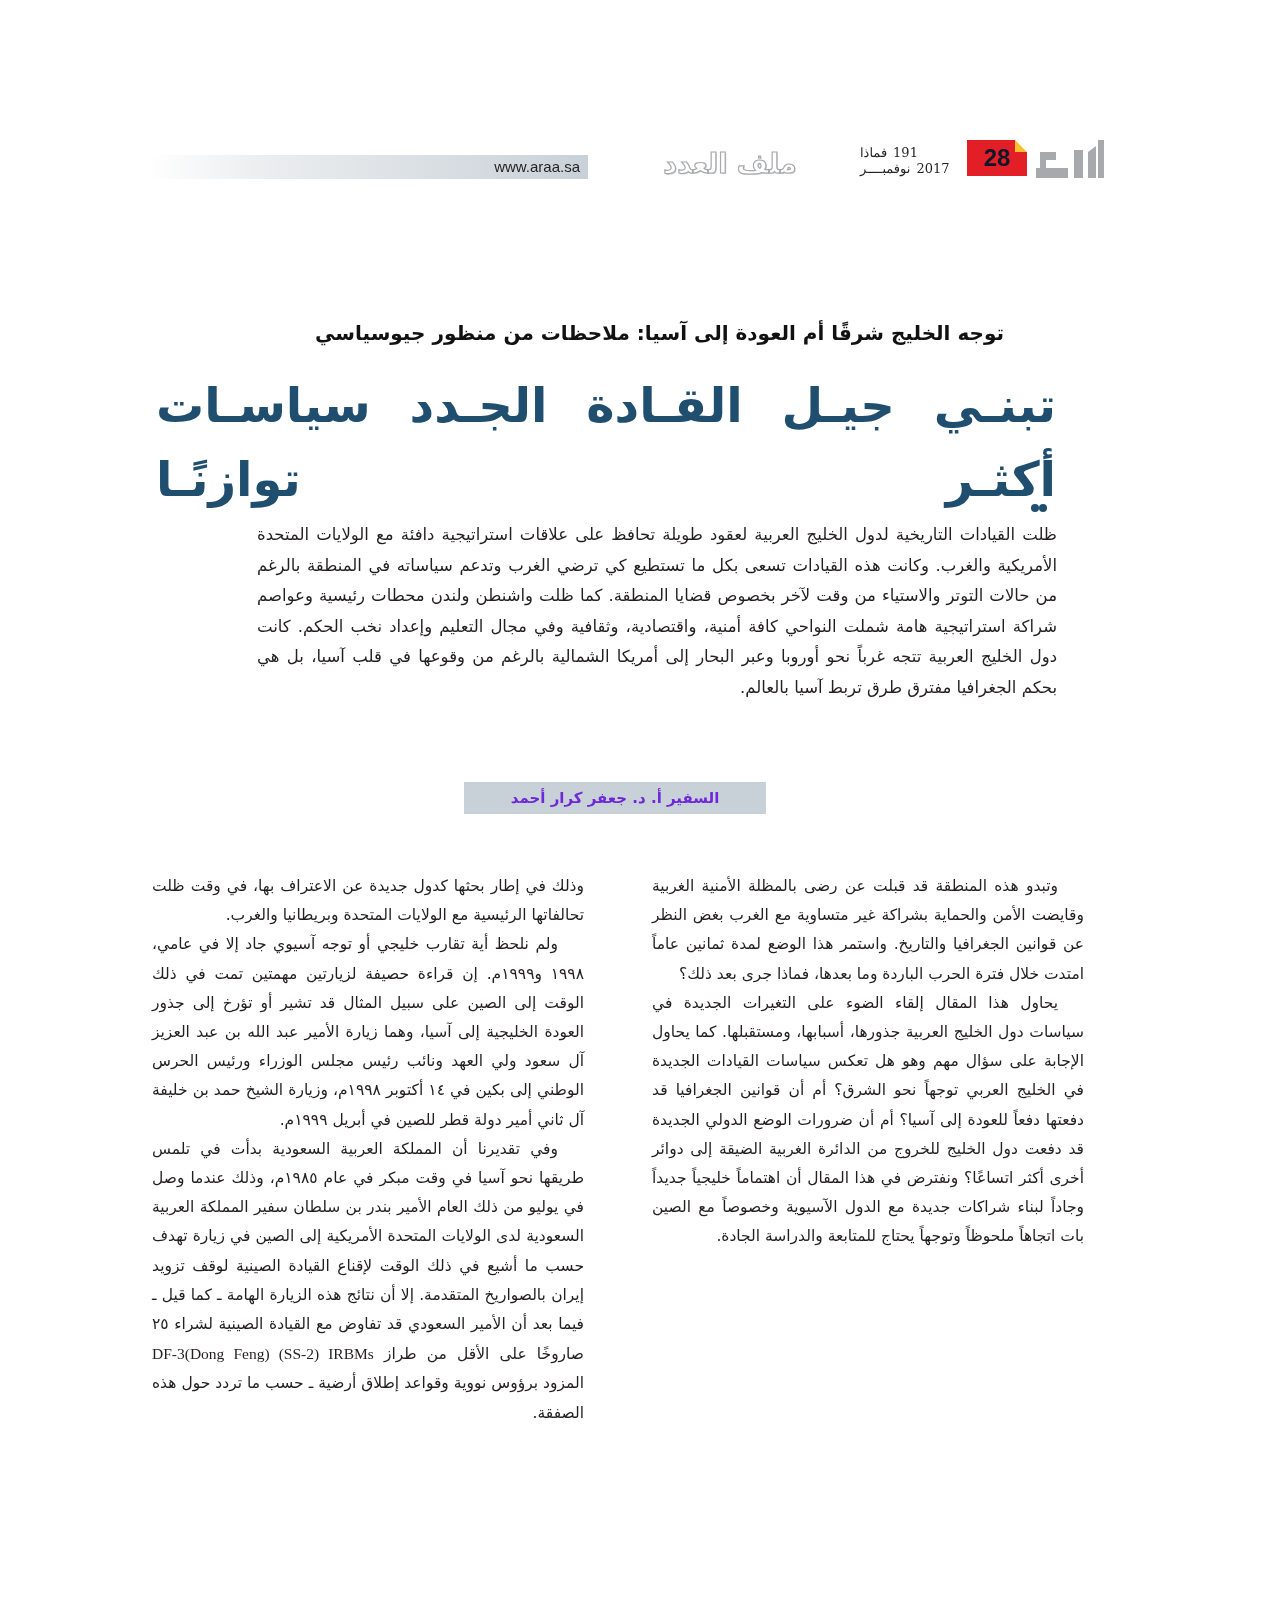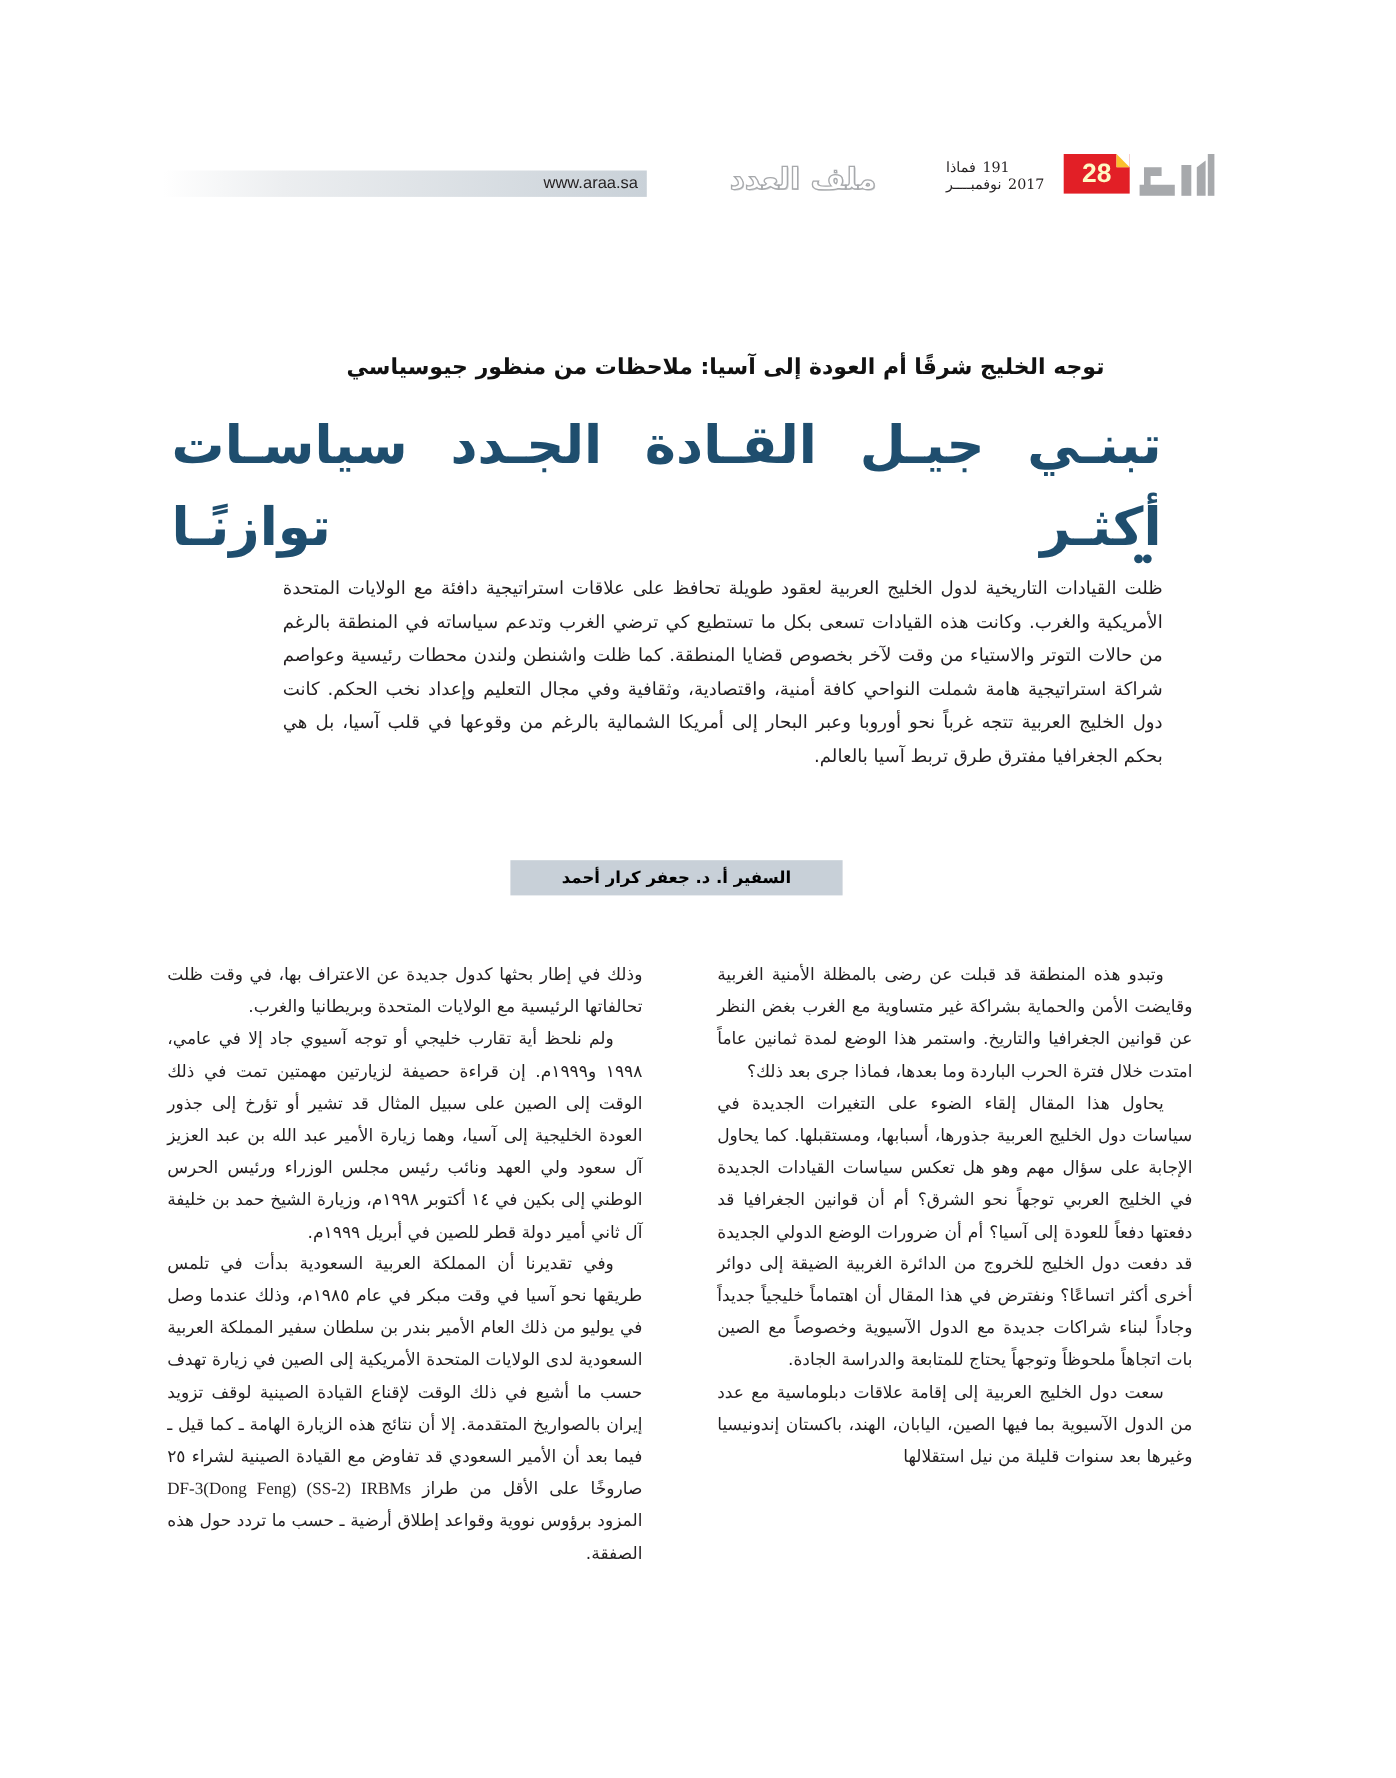--- a/index.html
+++ b/index.html
@@ -24,21 +24,21 @@
       text-shadow: 1px 1px 0 #d0d2d4; line-height: 40px;
     }
     .hdr-issue {
       position: absolute; left: 860px; top: 145px; width: 100px;
       font-family: "DejaVu Serif", serif; font-size: 13px; line-height: 16px;
       color: #231f20; text-align: right;
     }
     .hdr-issue .row { display: flex; justify-content: flex-end; gap: 6px; }
     .page-badge {
       position: absolute; left: 967px; top: 140px; width: 60px; height: 36px;
-      background: #e21f26; color: #fef9c3; direction: ltr;
+      background: #e21f26; color: #0f172a; direction: ltr;
       font-family: "Liberation Sans", sans-serif; font-weight: bold; font-size: 24px;
       display: flex; align-items: center; justify-content: center;
     }
     .page-badge .fold {
       position: absolute; right: 0; top: 0; width: 0; height: 0;
       border-top: 12px solid #ffffff; border-left: 12px solid #fbc02d;
     }
     .logo {
       position: absolute; left: 1034px; top: 138px; width: 72px; height: 42px;
       direction: ltr;
@@ -61,21 +61,21 @@
     
     .lead {
       position: absolute; right: 212px; top: 520px; width: 800px;
       font-size: 16.5px; line-height: 30.5px; color: #231f20;
       text-align: justify; text-align-last: right;
     }
     
     .byline {
       position: absolute; left: 464px; top: 782px; width: 302px; height: 32px;
       background: #c8d0d8; display: flex; align-items: center; justify-content: center;
-      font-size: 15px; font-weight: bold; color: #000000;
+      font-size: 15px; font-weight: bold; color: #6d28d9;
     }
     
     .col {
       position: absolute; top: 872px; width: 432px;
       font-size: 15.5px; line-height: 29.2px; color: #231f20;
       text-align: justify;
     }
     .col p { margin: 0 0 0 0; text-indent: 26px; }
     .col p.noindent { text-indent: 0; }
     .col-right { left: 652px; }
@@ -134,21 +134,20 @@
 
 <div class="lead">ظلت القيادات التاريخية لدول الخليج العربية لعقود طويلة تحافظ على علاقات استراتيجية دافئة مع الولايات المتحدة الأمريكية والغرب. وكانت هذه القيادات تسعى بكل ما تستطيع كي ترضي الغرب وتدعم سياساته في المنطقة بالرغم من حالات التوتر والاستياء من وقت لآخر بخصوص قضايا المنطقة. كما ظلت واشنطن ولندن محطات رئيسية وعواصم شراكة استراتيجية هامة شملت النواحي كافة أمنية، واقتصادية، وثقافية وفي مجال التعليم وإعداد نخب الحكم. كانت دول الخليج العربية تتجه غرباً نحو أوروبا وعبر البحار إلى أمريكا الشمالية بالرغم من وقوعها في قلب آسيا، بل هي بحكم الجغرافيا مفترق طرق تربط آسيا بالعالم.</div>
 
 <div class="byline">
   <span>السفير أ. د. جعفر كرار أحمد</span>
 </div>
 
 <div class="col col-right">
   <p>وتبدو هذه المنطقة قد قبلت عن رضى بالمظلة الأمنية الغربية وقايضت الأمن والحماية بشراكة غير متساوية مع الغرب بغض النظر عن قوانين الجغرافيا والتاريخ. واستمر هذا الوضع لمدة ثمانين عاماً امتدت خلال فترة الحرب الباردة وما بعدها، فماذا جرى بعد ذلك؟</p>
   <p>يحاول هذا المقال إلقاء الضوء على التغيرات الجديدة في سياسات دول الخليج العربية جذورها، أسبابها، ومستقبلها. كما يحاول الإجابة على سؤال مهم وهو هل تعكس سياسات القيادات الجديدة في الخليج العربي توجهاً نحو الشرق؟ أم أن قوانين الجغرافيا قد دفعتها دفعاً للعودة إلى آسيا؟ أم أن ضرورات الوضع الدولي الجديدة قد دفعت دول الخليج للخروج من الدائرة الغربية الضيقة إلى دوائر أخرى أكثر اتساعًا؟ ونفترض في هذا المقال أن اهتماماً خليجياً جديداً وجاداً لبناء شراكات جديدة مع الدول الآسيوية وخصوصاً مع الصين بات اتجاهاً ملحوظاً وتوجهاً يحتاج للمتابعة والدراسة الجادة.</p>
-  <p>سعت دول الخليج العربية إلى إقامة علاقات دبلوماسية مع عدد من الدول الآسيوية بما فيها الصين، اليابان، الهند، باكستان إندونيسيا وغيرها بعد سنوات قليلة من نيل استقلالها</p>
 </div>
 
 <div class="col col-left">
   <p class="noindent">وذلك في إطار بحثها كدول جديدة عن الاعتراف بها، في وقت ظلت تحالفاتها الرئيسية مع الولايات المتحدة وبريطانيا والغرب.</p>
   <p>ولم نلحظ أية تقارب خليجي أو توجه آسيوي جاد إلا في عامي، ١٩٩٨ و١٩٩٩م. إن قراءة حصيفة لزيارتين مهمتين تمت في ذلك الوقت إلى الصين على سبيل المثال قد تشير أو تؤرخ إلى جذور العودة الخليجية إلى آسيا، وهما زيارة الأمير عبد الله بن عبد العزيز آل سعود ولي العهد ونائب رئيس مجلس الوزراء ورئيس الحرس الوطني إلى بكين في ١٤ أكتوبر ١٩٩٨م، وزيارة الشيخ حمد بن خليفة آل ثاني أمير دولة قطر للصين في أبريل ١٩٩٩م.</p>
   <p>
     <span>وفي تقديرنا أن المملكة العربية السعودية بدأت في تلمس طريقها نحو آسيا في وقت مبكر في عام ١٩٨٥م، وذلك عندما وصل في يوليو من ذلك العام الأمير بندر بن سلطان سفير المملكة العربية السعودية لدى الولايات المتحدة الأمريكية إلى الصين في زيارة تهدف حسب ما أشيع في ذلك الوقت لإقناع القيادة الصينية لوقف تزويد إيران بالصواريخ المتقدمة. إلا أن نتائج هذه الزيارة الهامة ـ كما قيل ـ فيما بعد أن الأمير السعودي قد تفاوض مع القيادة الصينية لشراء ٢٥ صاروخًا على الأقل من طراز</span>
     <span class="ltr">DF-3(Dong Feng) (SS-2) IRBMs</span>
     <span>المزود برؤوس نووية وقواعد إطلاق أرضية ـ حسب ما تردد حول هذه الصفقة.</span>
   </p>

